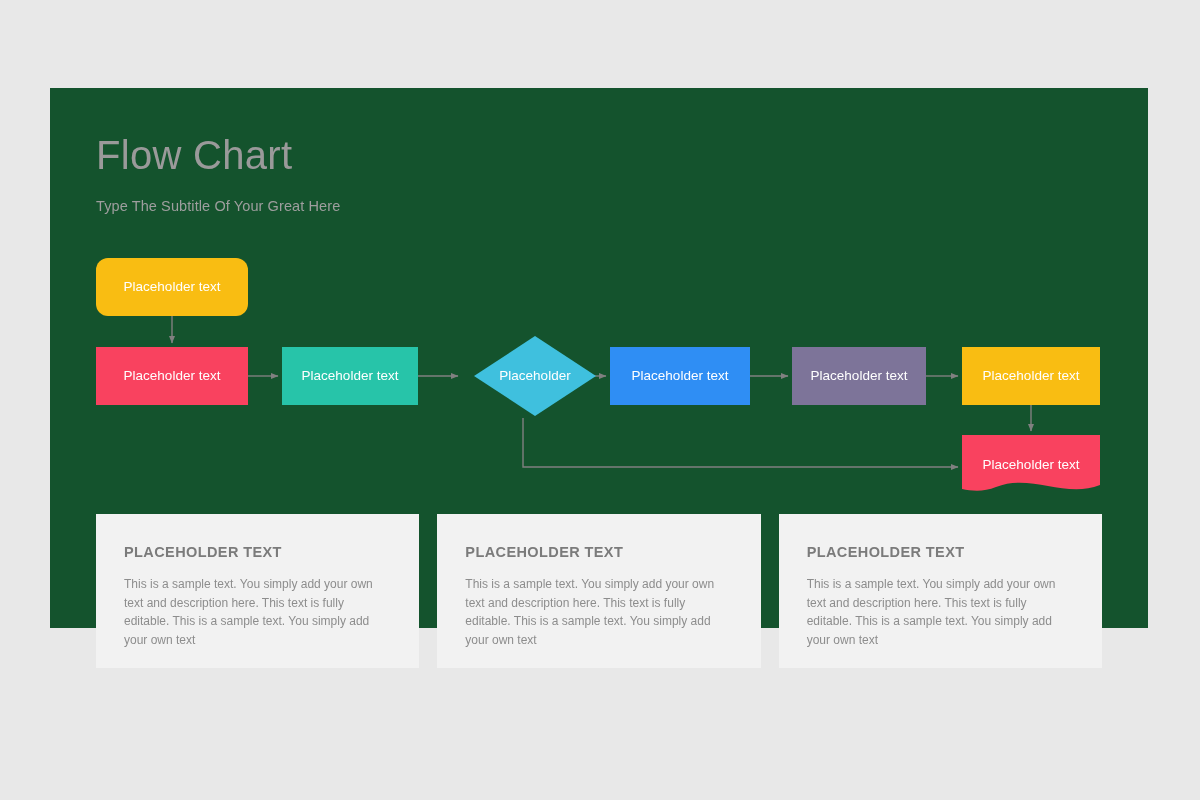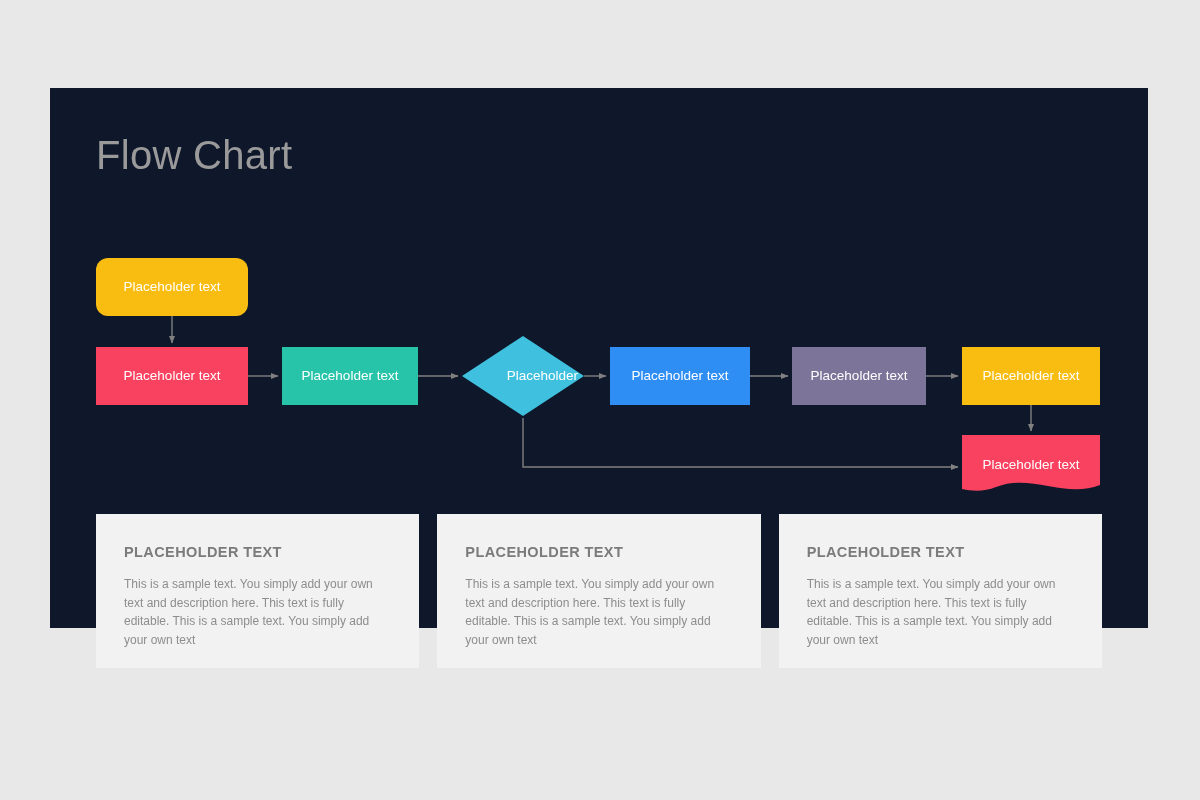--- a/index.html
+++ b/index.html
@@ -6,21 +6,21 @@
   html, body {
     width:1200px; height:800px;
     background:#e8e8e8;
     font-family:"Liberation Sans", sans-serif;
     overflow:hidden;
   }
   .slide {
     position:absolute;
     left:50px; top:88px;
     width:1098px; height:540px;
-    background:#0f172a;
+    background:#14532d;
   }
   .title {
     position:absolute; left:46px; top:47px;
     font-size:40px; font-weight:400; color:#9a9a9a;
     letter-spacing:0.3px; line-height:1;
   }
   .subtitle {
     position:absolute; left:46px; top:110px;
     font-size:14.5px; font-weight:400; color:#9e9e9e;
     letter-spacing:0.1px;
@@ -39,22 +39,22 @@
     padding:0 6px;
   }
   .node-start { left:46px; top:170px; width:152px; height:58px; border-radius:12px; }
   .node-a     { left:46px; top:259px; width:152px; height:58px; }
   .node-b     { left:232px; top:259px; width:136px; height:58px; }
   .node-d     { left:560px; top:259px; width:140px; height:58px; }
   .node-e     { left:742px; top:259px; width:134px; height:58px; }
   .node-f     { left:912px; top:259px; width:138px; height:58px; }
 
   .node-decision {
-    left:412px; top:248px; width:122px; height:80px;
-    display:flex; align-items:center; justify-content:flex-end;
+    left:424px; top:248px; width:122px; height:80px;
+    display:flex; align-items:center; justify-content:center;
   }
   .node-decision .diamond-label {
     position:relative; z-index:2; color:#fff; font-size:13.5px;
   }
   .node-doc {
     left:912px; top:347px; width:138px; height:60px;
   }
   .node-doc .doc-label {
     position:relative; z-index:2; color:#fff; font-size:13.5px;
     text-align:center; line-height:1.35;
@@ -78,20 +78,21 @@
   .card-body {
     font-size:12px; color:#8d8d8d; line-height:1.55;
   }
 </style>
 </head>
 <body>
 
 <div class="slide">
 
   <div class="title">Flow Chart</div>
+  <div class="subtitle">Type The Subtitle Of Your Great Here</div>
 
   <div class="diagram">
 
     <svg class="svg-layer" viewBox="0 0 1098 624">
       <defs>
         <marker id="arrowhead" markerWidth="9" markerHeight="9" refX="7.5" refY="3.2" orient="auto" markerUnits="userSpaceOnUse">
           <path d="M0,0 L8,3.2 L0,6.4 z" fill="#808080"></path>
         </marker>
       </defs>
       <g stroke="#808080" stroke-width="1.4" fill="none" marker-end="url(#arrowhead)">

